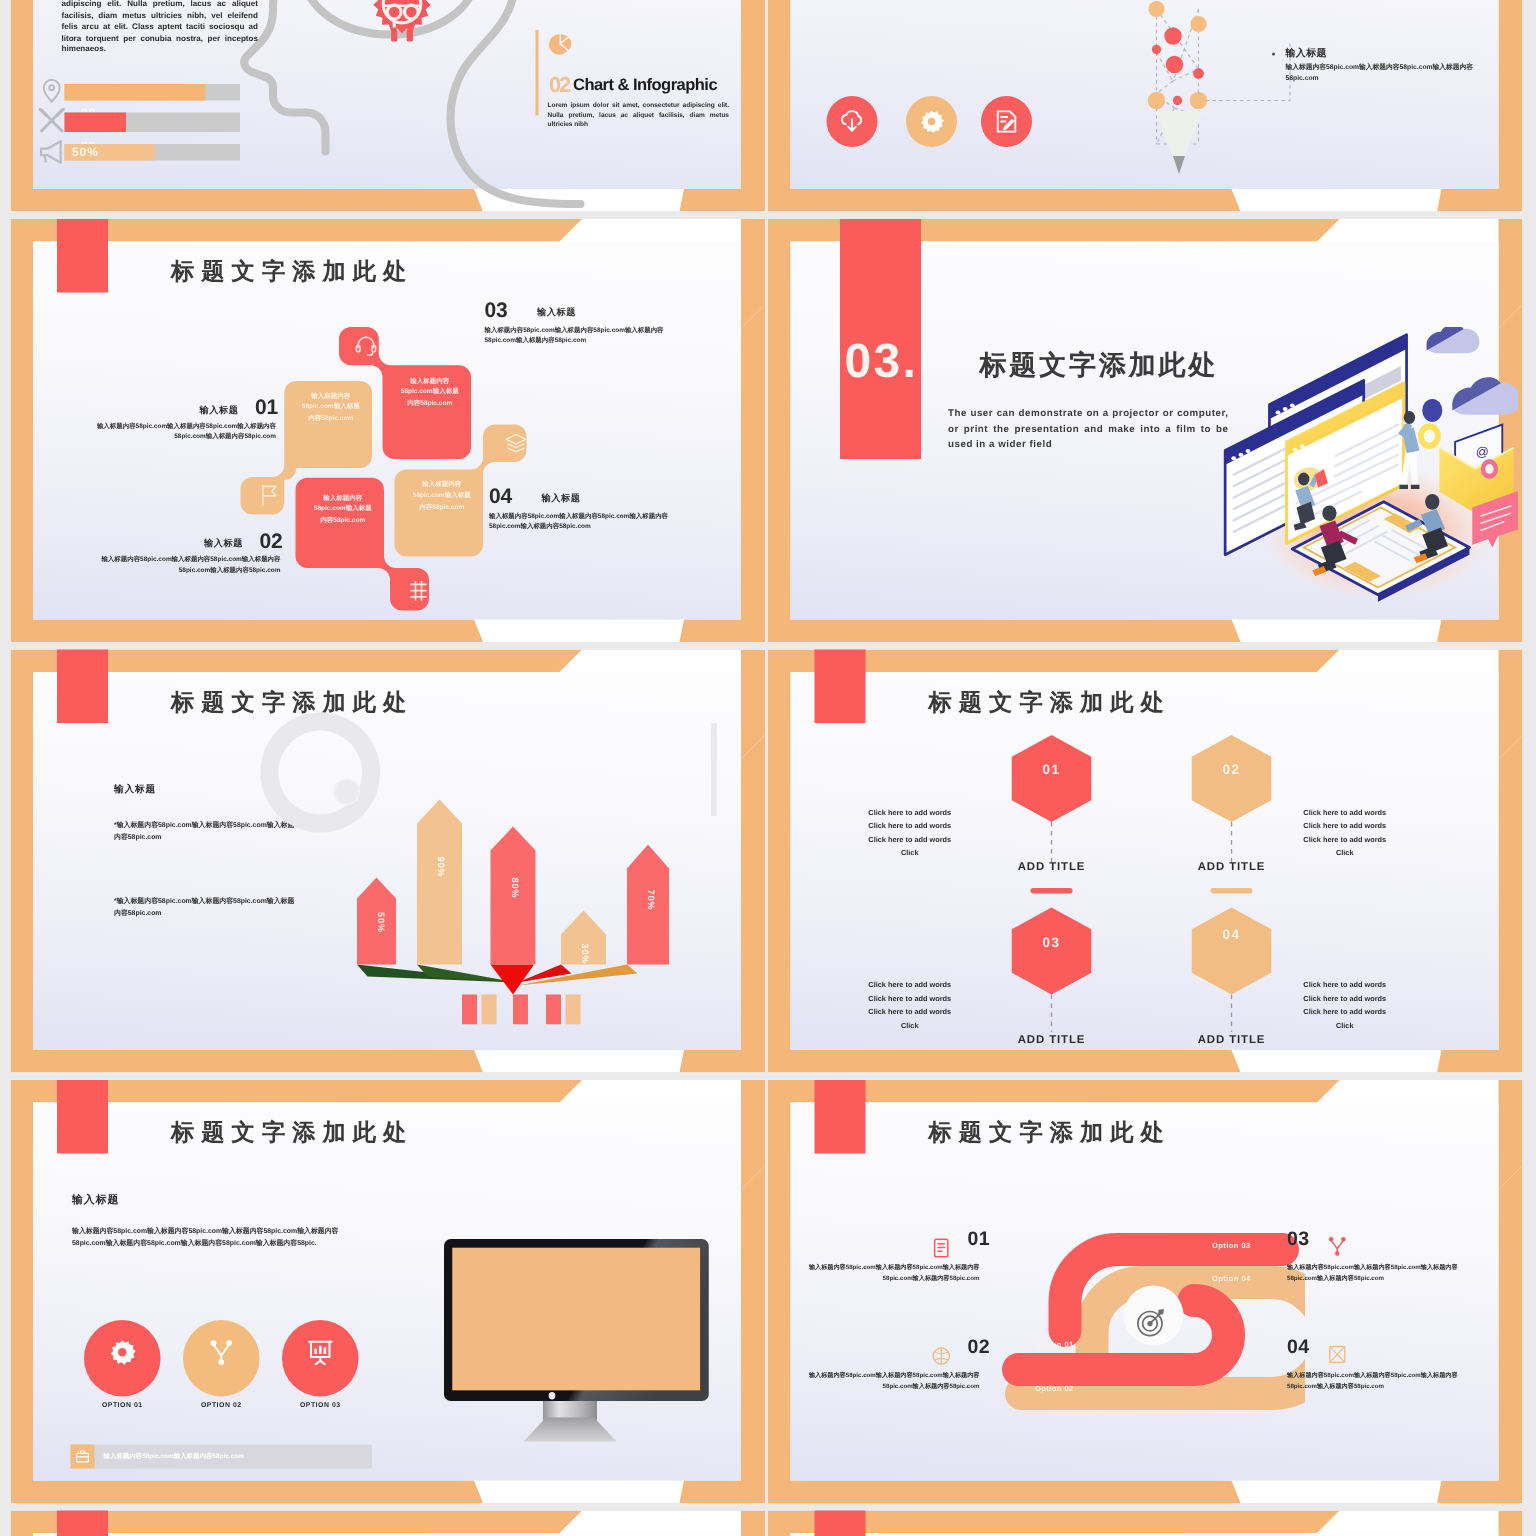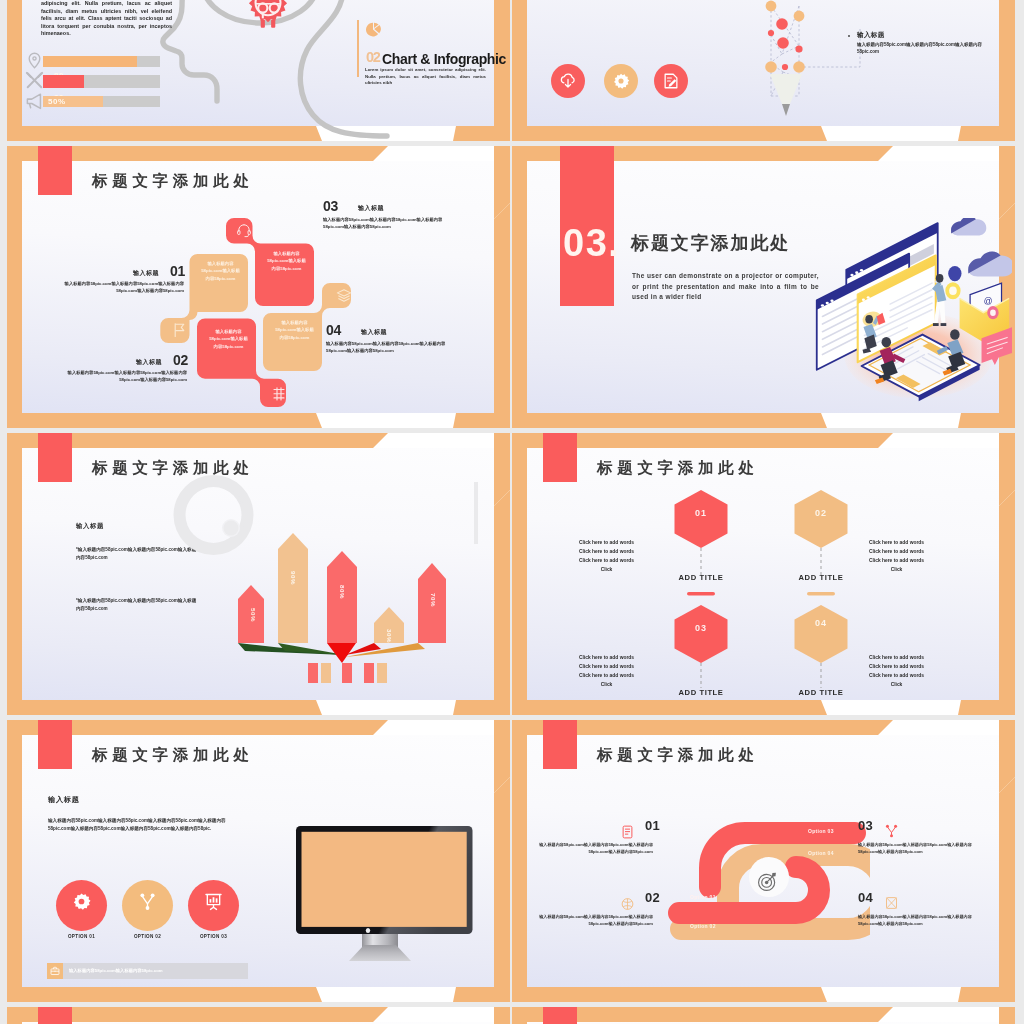--- a/index.html
+++ b/index.html
@@ -4,21 +4,21 @@
 <style>
 html,body{margin:0;padding:0;}
 body{width:1024px;height:1024px;overflow:hidden;background:#e9e9e9;
      font-family:"Liberation Sans",sans-serif;}
 .page{position:relative;width:1024px;height:1024px;overflow:hidden;background:#eaeaea;}
 .card{position:absolute;width:503px;height:282px;overflow:hidden;}
 .fr{position:absolute;left:0;top:0;}
 .stage{position:absolute;left:0;top:0;width:503px;height:282px;}
 .chip{position:absolute;background:#fa5c5c;}
 .ctitle{position:absolute;font-weight:700;color:#3a3a3a;white-space:nowrap;
-        letter-spacing:4.7px;font-size:15.5px;}
+        letter-spacing:4.7px;font-size:15.5px;margin-left:22px;}
 .tx{position:absolute;color:#3b3b3b;}
 .wmw{position:absolute;left:0;top:0;width:1024px;height:1024px;pointer-events:none;z-index:60;}
 .wmcn{position:absolute;color:#e2e2e3;font-weight:700;white-space:nowrap;}
 svg{display:block;}
 </style>
 </head>
 <body>
 
 <div class="page">
 
@@ -89,21 +89,21 @@
   <div style="position:absolute;left:36px;top:237px;width:60px;height:11px;background:#f6c08c"></div>
   <div style="position:absolute;left:41px;top:238px;font-size:8px;font-weight:700;color:#fff8ef;letter-spacing:.6px">50%</div>
 
   <div style="position:absolute;left:350px;top:161px;width:1.6px;height:57px;background:#f3b87e"></div>
   <svg style="position:absolute;left:359px;top:163px" width="15" height="15" viewBox="0 0 26 26">
    <path d="M12.1,13.2 L12.1,1.4 A11.8,11.8 0 1 0 21.0,20.6 Z" fill="#f5b87c"></path>
    <path d="M14.2,12.2 L23.4,5.4 A11.8,11.8 0 0 1 23.0,19.6 Z" fill="#f5b87c"></path>
    <path d="M13.9,10.2 L13.9,1.4 A11.8,11.8 0 0 1 21.8,4.3 Z" fill="#f5b87c"></path>
   </svg>
   <div style="position:absolute;left:359px;top:190px;font-size:14.5px;font-weight:700;color:#f1c193;letter-spacing:-1.4px">02</div>
-  <div style="position:absolute;left:375px;top:192px;font-size:14px;font-weight:700;color:#1b1b1b;letter-spacing:-0.35px;white-space:nowrap">Chart &amp; Infographic</div>
+  <div style="position:absolute;left:375px;top:192px;font-size:11px;font-weight:700;color:#1b1b1b;letter-spacing:-0.35px;white-space:nowrap">Chart &amp; Infographic</div>
   <div class="tx" style="left:358px;top:208px;width:121px;font-size:4.35px;line-height:6.7px;font-weight:700;color:#2f2f2f;text-align:justify">Lorem ipsum dolor sit amet, consectetur adipiscing elit. Nulla pretium, lacus ac aliquet facilisis, diam metus ultricies nibh</div>
  </div>
 </div>
 
 <div class="card" style="left:512px;top:-141px">
  <svg class="fr" width="503" height="282" viewBox="0 0 503 282">
   <defs>
           <linearGradient id="g2" x1="0.45" y1="-0.25" x2="0.30" y2="1.18">
    <stop offset="0" stop-color="#ffffff"></stop>
             <stop offset="0.40" stop-color="#f9f9fc"></stop>
@@ -247,21 +247,21 @@
           </linearGradient>
         </defs>
   <rect width="503" height="282" fill="#ffffff"></rect>
   <path d="M0,0 H381 L366,15 H15 V267 H309 L315,282 H0 Z" fill="#f4b679"></path>
   <path d="M449,267 H487 V73 L503,57 V282 H446 Z" fill="#f4b679"></path>
   <path d="M503,0 V57 L487,73 V0 Z" fill="#f4b679"></path>
   <rect x="15" y="15" width="472" height="252" fill="url(#g4)"></rect>
  </svg>
  <div class="stage">
   <div class="chip" style="left:48px;top:-4px;width:54px;height:164px"></div>
-  <div style="position:absolute;left:51px;top:76px;font-size:38px;font-weight:700;color:#fff4ef;letter-spacing:1.5px">03.</div>
+  <div style="position:absolute;left:51px;top:76px;font-size:32px;font-weight:700;color:#fff4ef;letter-spacing:1.5px">03.</div>
   <div class="ctitle" style="left:119px;top:85px;font-size:18px;letter-spacing:1.9px">标题文字添加此处</div>
   <div class="tx" style="left:120px;top:125px;width:187px;font-size:6.5px;line-height:10.6px;font-weight:700;color:#3a3a3a;text-align:justify;letter-spacing:.35px">The user can demonstrate on a projector or computer, or print the presentation and make into a film to be used in a wider field</div>
 
   <svg style="position:absolute;left:300px;top:72px" width="200" height="195" viewBox="0 0 210 200">
    <defs>
     <radialGradient id="gl4" cx="50%" cy="50%" r="50%">
       <stop offset="0" stop-color="#f7b9a8"></stop>
               <stop offset="0.55" stop-color="#f9c8b6"></stop>
       <stop offset="1" stop-color="#fae3d9" stop-opacity="0.2"></stop>
     </radialGradient>

